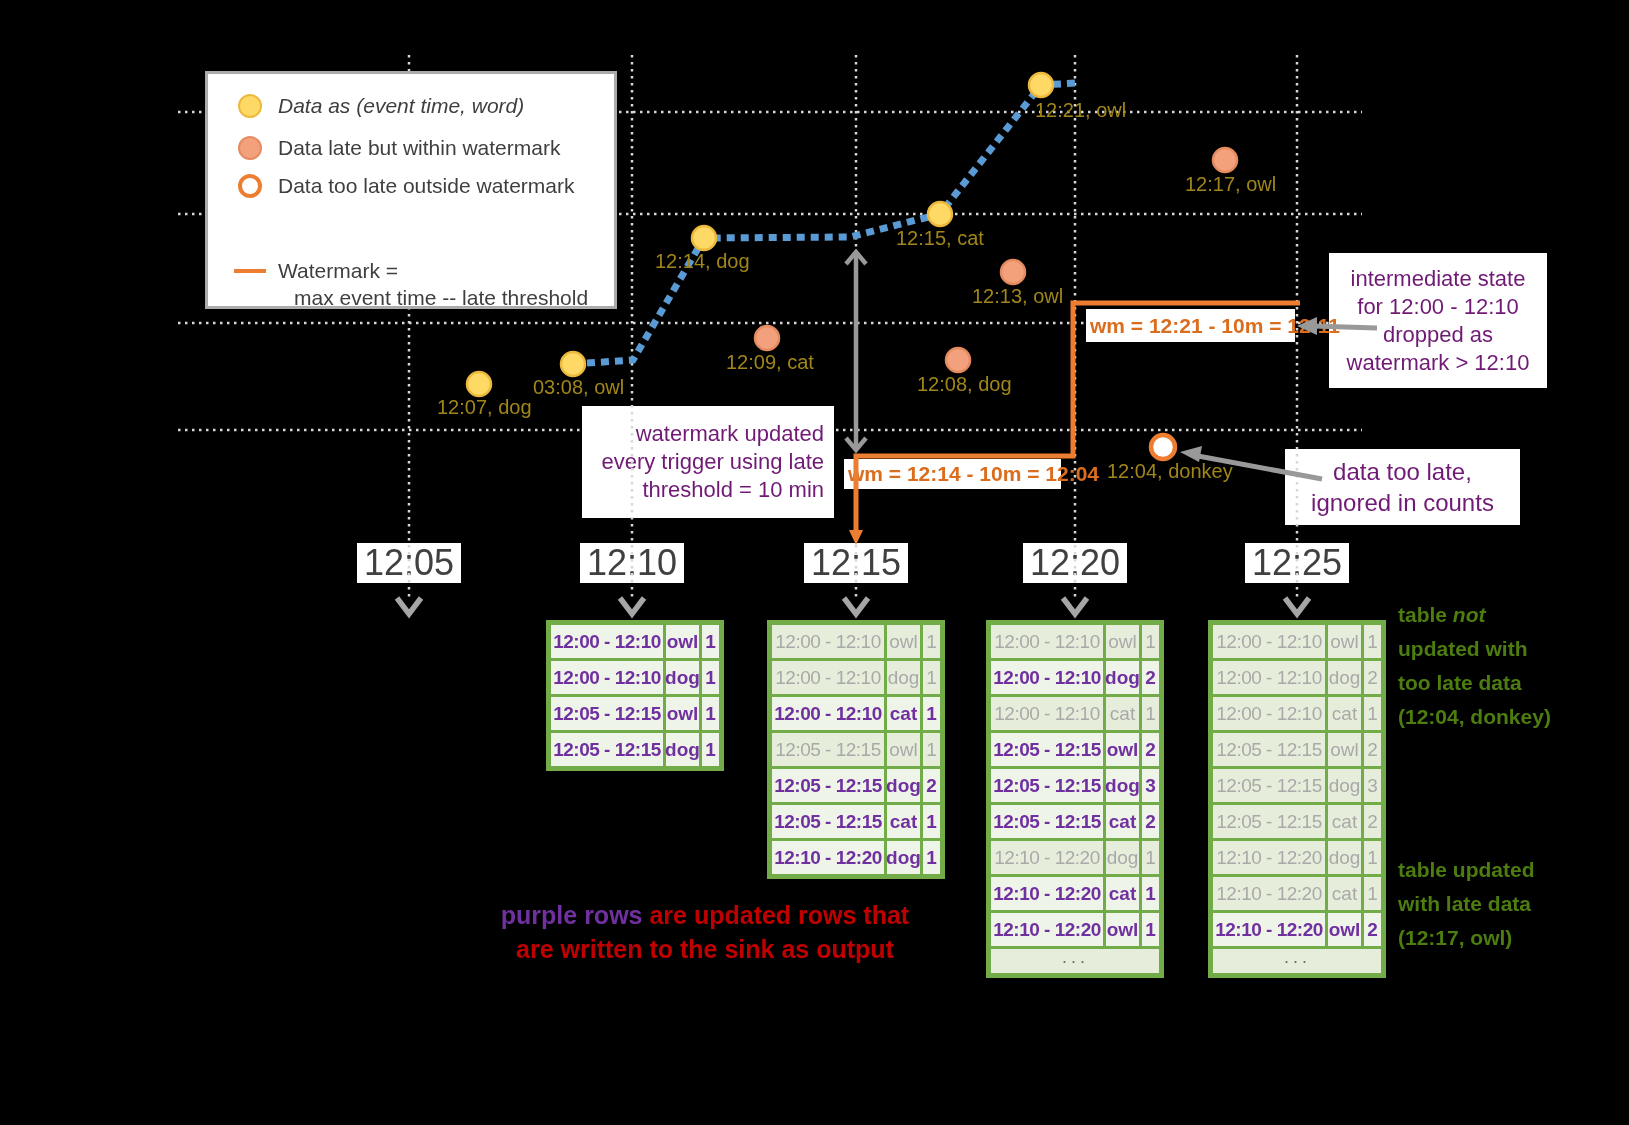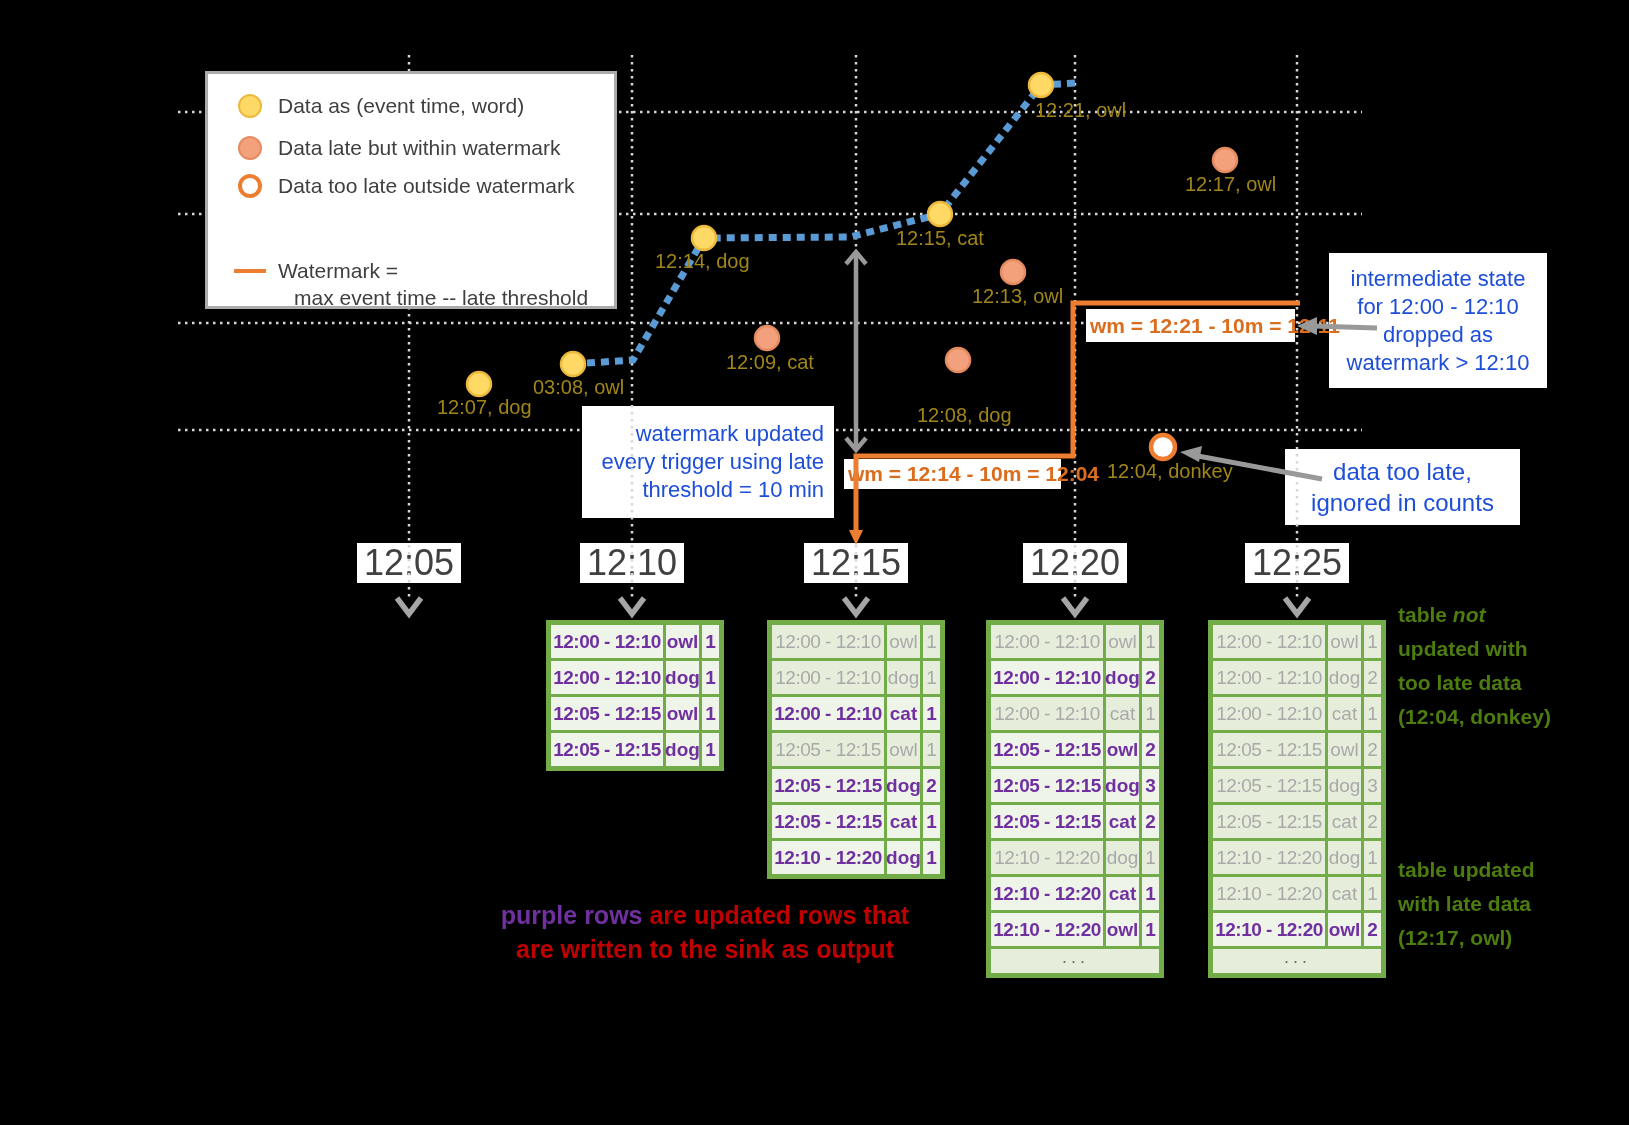--- a/index.html
+++ b/index.html
@@ -4,21 +4,21 @@
 <style>
   html,body{margin:0;padding:0;background:#000;}
   .canvas{position:relative;width:1629px;height:1125px;background:#000;overflow:hidden;
           font-family:"Liberation Sans",sans-serif;}
   .layer{position:absolute;left:0;top:0;width:1629px;height:1125px;pointer-events:none;}
   .z1{z-index:1}.z2{z-index:2}.z3{z-index:3}.z4{z-index:4}.z5{z-index:5}.z6{z-index:6}
   .timebox{position:absolute;width:104px;height:40px;background:#fff;color:#404040;
            font-size:36px;display:flex;align-items:center;justify-content:center;}
   .wmlabel{position:absolute;background:#fff;color:#DA6D1E;font-size:21px;font-weight:600;
            display:flex;align-items:center;padding-left:4px;white-space:nowrap;}
-  .callout{position:absolute;background:#fff;color:#1d4ed8;font-size:22px;line-height:28px;
+  .callout{position:absolute;background:#fff;color:#701a75;font-size:22px;line-height:28px;
            display:flex;flex-direction:column;justify-content:center;padding:6px 10px;box-sizing:border-box;}
   .callout.center{text-align:center;}
   .callout.right{text-align:right;}
 
   .plabel{position:absolute;color:#A08619;font-size:20px;white-space:nowrap;}
 
   .legend{position:absolute;left:205px;top:71px;width:412px;height:238px;background:#fff;
           border:3px solid #ABABAB;box-sizing:border-box;color:#3F3F3F;font-size:21px;}
   .lg-item{position:absolute;left:22px;display:flex;align-items:center;}
   .lg-mark{width:40px;display:flex;justify-content:center;margin-right:8px;flex:0 0 40px;}
@@ -300,27 +300,27 @@
     </svg>
 
   <div class="layer z4" id="plabels">
       <div class="plabel" style="left:437px;top:396px;">12:07, dog</div>
       <div class="plabel" style="left:533px;top:376px;">03:08, owl</div>
       <div class="plabel" style="left:655px;top:250px;">12:14, dog</div>
       <div class="plabel" style="left:896px;top:227px;">12:15, cat</div>
       <div class="plabel" style="left:1035px;top:99px;">12:21, owl</div>
       <div class="plabel" style="left:726px;top:351px;">12:09, cat</div>
       <div class="plabel" style="left:972px;top:285px;">12:13, owl</div>
-      <div class="plabel" style="left:917px;top:373px;margin-top:31px;">12:08, dog</div>
+      <div class="plabel" style="left:917px;top:373px;">12:08, dog</div>
       <div class="plabel" style="left:1185px;top:173px;">12:17, owl</div>
       <div class="plabel" style="left:1107px;top:460px;">12:04, donkey</div>
     </div>
 
   <div class="legend z5">
-    <div class="lg-item" style="top:20px;">
+    <div class="lg-item" style="top:20px;font-style:italic;">
       <span class="lg-mark">
           <span class="dot ontime"></span>
         </span>
       <span>Data as (event time, word)</span>
     </div>
     <div class="lg-item" style="top:62px;">
       <span class="lg-mark">
           <span class="dot late"></span>
         </span>
       <span>Data late but within watermark</span>

